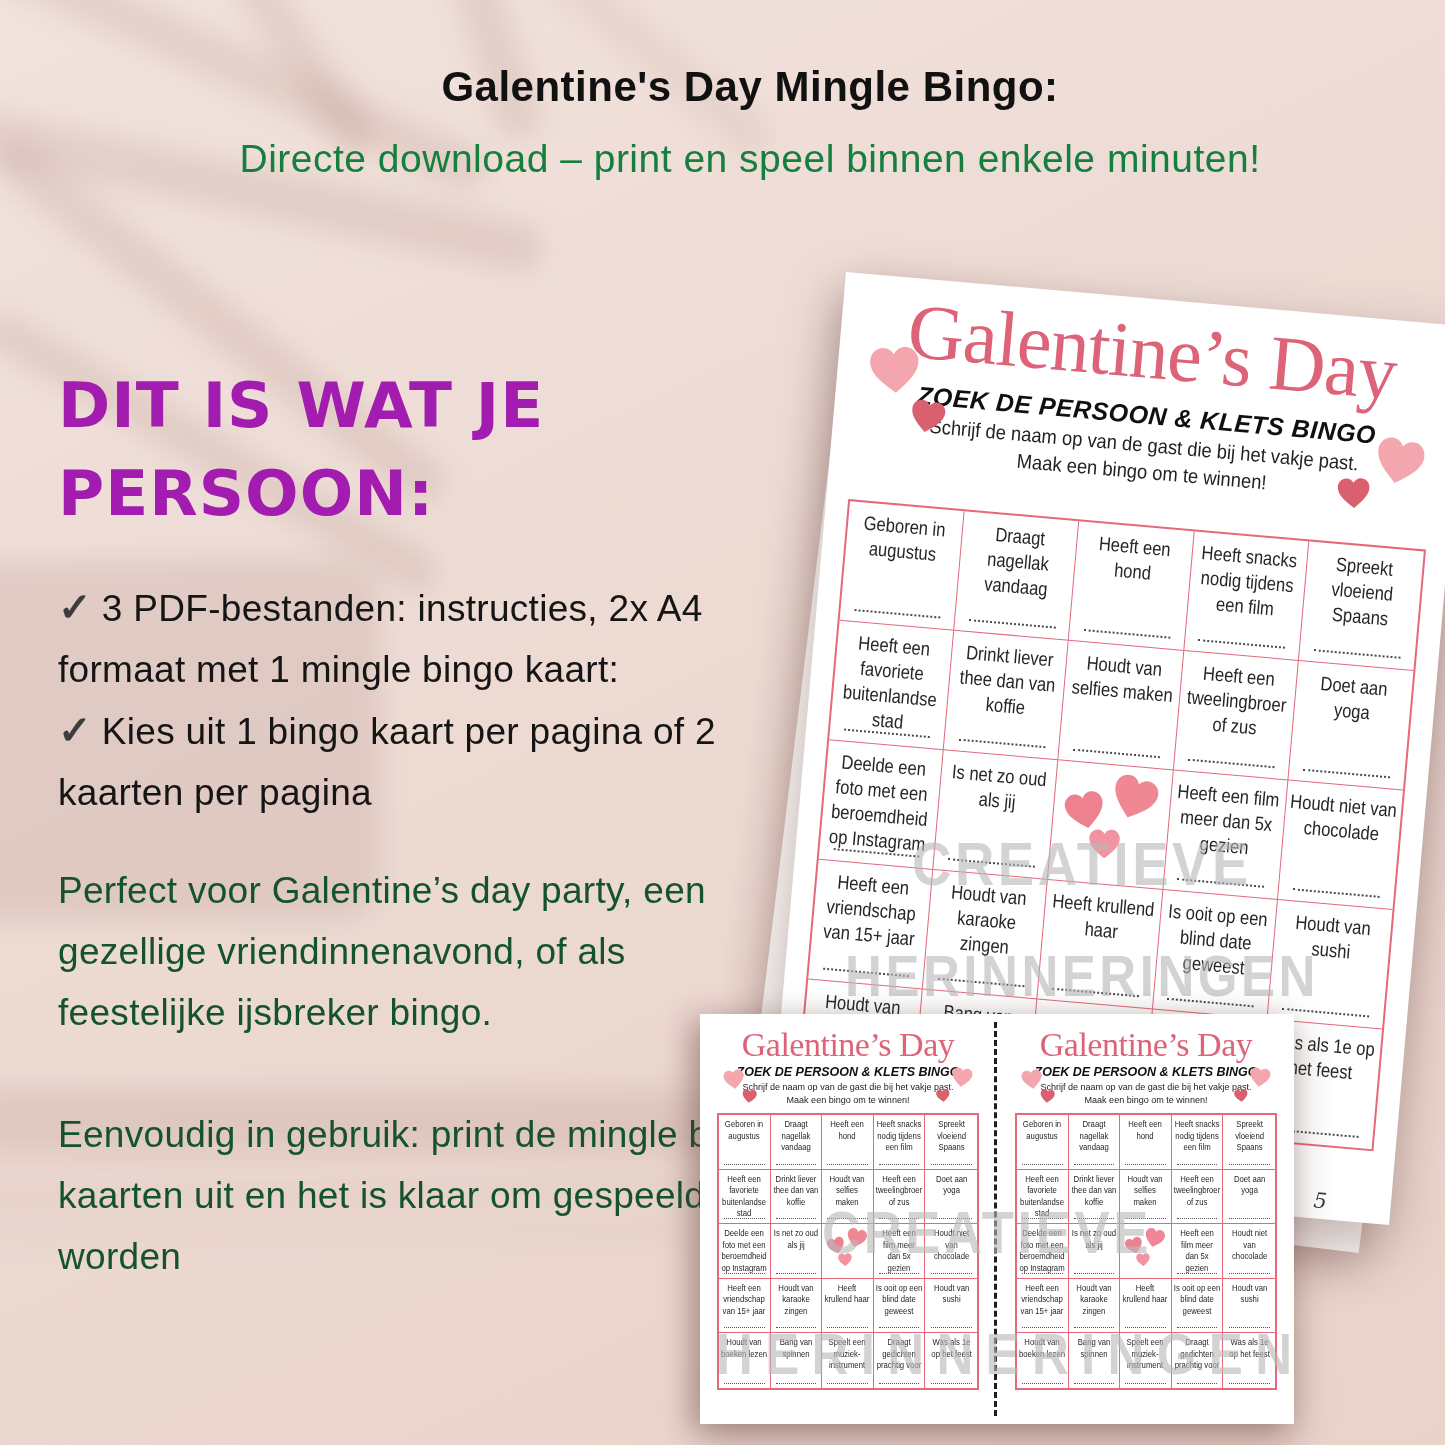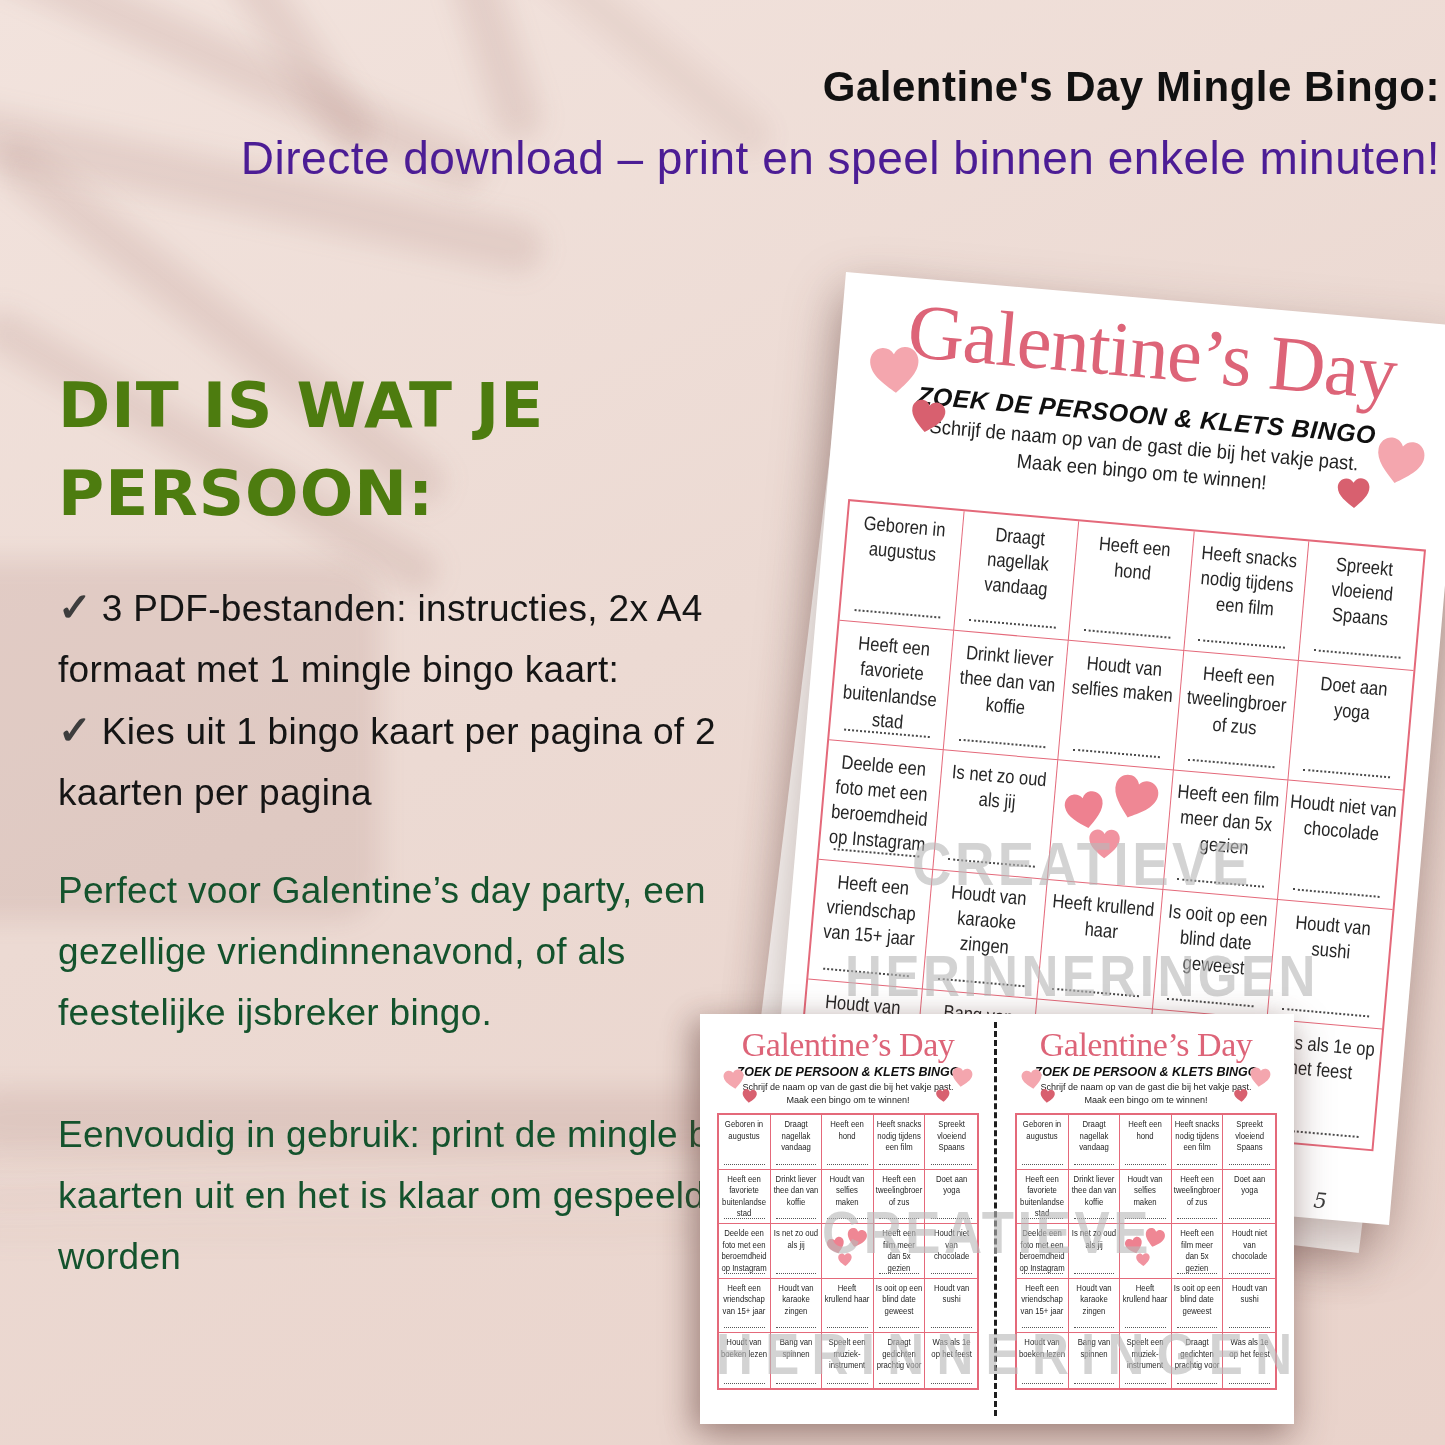--- a/index.html
+++ b/index.html
@@ -18,27 +18,27 @@
   .fr5{left:270px;top:-70px;width:390px;height:48px;transform:rotate(72deg);}
   .fr6{left:-50px;top:430px;width:520px;height:42px;transform:rotate(30deg);}
   .fr7{left:360px;top:-20px;width:460px;height:40px;transform:rotate(40deg);opacity:.7;}
   .wv0{left:-30px;top:1090px;width:780px;height:60px;filter:blur(30px);background:rgba(130,88,80,.10);}
   .wv1{left:-20px;top:1152px;width:760px;height:6px;filter:blur(3px);background:rgba(120,80,75,.22);transform:rotate(-1.5deg);}
   .wv2{left:-20px;top:1188px;width:740px;height:10px;filter:blur(5px);background:rgba(120,80,75,.16);transform:rotate(-1deg);}
   .wv3{left:-20px;top:1228px;width:720px;height:6px;filter:blur(3px);background:rgba(120,80,75,.14);transform:rotate(-.5deg);}
   .blob{left:-120px;top:560px;width:500px;height:360px;filter:blur(60px);background:rgba(150,104,95,.10);}
 
   
-  .top-header{position:absolute;left:60px;top:52px;width:1380px;text-align:right;z-index:1;}
+  .top-header{position:absolute;left:60px;top:52px;width:1380px;text-align:center;z-index:1;}
   .h-line1,.h-line2{font-weight:bold;font-size:42px;line-height:70px;letter-spacing:.5px;color:#111;}
-  .h-line3{font-weight:normal;font-size:46px;line-height:73px;letter-spacing:.5px;color:#4c1d95;}
+  .h-line3{font-weight:normal;font-size:39px;line-height:73px;letter-spacing:.5px;color:#15803d;}
 
   
   .left-panel{position:absolute;left:58px;top:362px;width:730px;z-index:1;}
-  .big-heading{font-family:"DejaVu Sans",sans-serif;font-weight:bold;font-size:63px;line-height:88px;letter-spacing:1px;color:#4d7c0f;}
+  .big-heading{font-family:"DejaVu Sans",sans-serif;font-weight:bold;font-size:63px;line-height:88px;letter-spacing:1px;color:#a21caf;}
   .checks{position:absolute;top:215px;left:0;width:730px;font-size:37px;line-height:61px;color:#151515;letter-spacing:.3px;}
   .check-glyph{font-size:40px;color:#3d3d3d;font-weight:bold;margin-right:10px;}
   .para{position:absolute;left:0;width:730px;font-size:37px;line-height:61px;color:#14532d;letter-spacing:.3px;}
   .para1{top:498px;}
   .para2{top:742px;}
 
   
   .sheet-behind{position:absolute;left:852px;top:276px;width:622px;height:908px;background:#fbf8f6;
     transform:rotate(7deg);transform-origin:top left;z-index:2;box-shadow:0 18px 40px rgba(95,60,55,.30);}
   .big-card{position:absolute;left:846px;top:272px;width:624px;height:902px;background:#ffffff;

